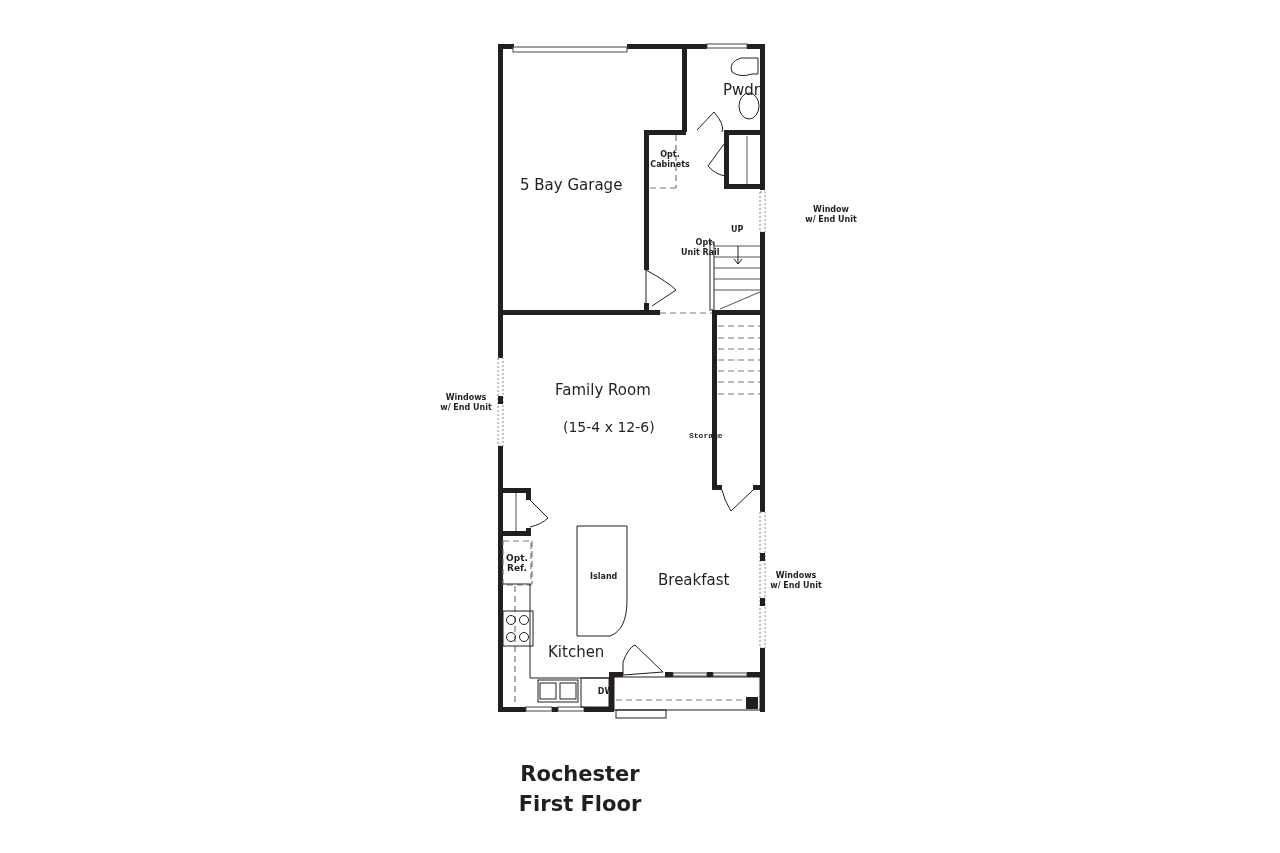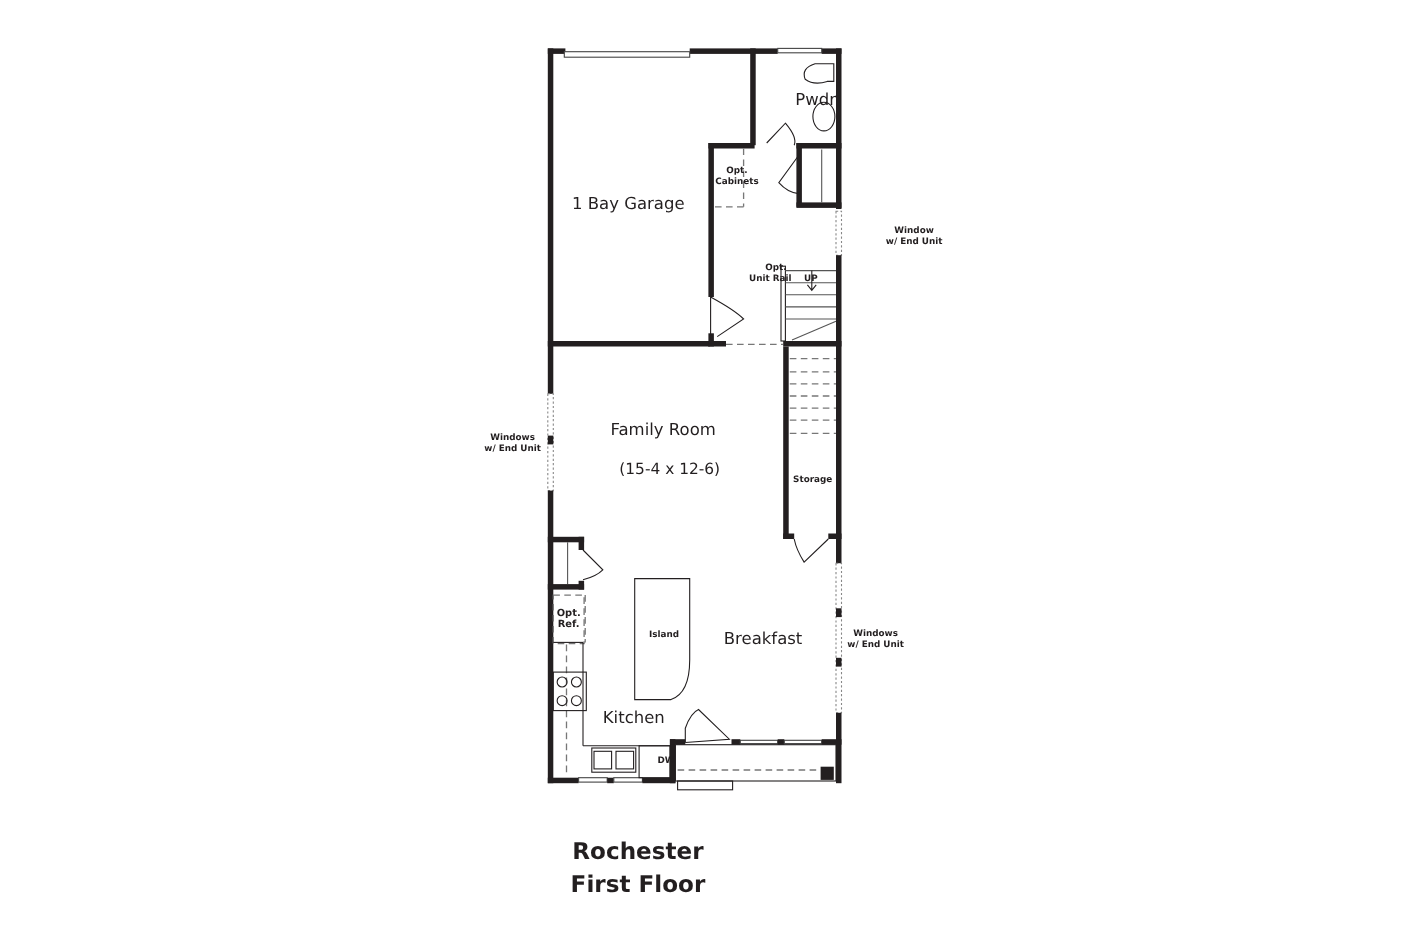--- a/index.html
+++ b/index.html
@@ -138,38 +138,38 @@
     <rect class="thin" x="540" y="683" width="16" height="16"></rect>
     <rect class="thin" x="560" y="683" width="16" height="16"></rect>
   </g>
   <rect class="thin" x="581" y="678" width="28" height="29"></rect>
 
   <path class="thin" d="M577 526 L627 526 L627 600 Q627 630 610 636 L577 636 Z"></path>
 
   <path class="thin" d="M623 675 L623 662 Q628 648 635 645 L663 672 L623 675"></path>
 </svg>
 
-<div class="lbl-lg" style="left:520px;top:176px;">1 Bay Garage</div>
+<div class="lbl-lg" style="left:520px;top:176px;">5 Bay Garage</div>
 <div class="lbl-lg" style="left:695px;top:81px;margin-left:28px;">Pwdr</div>
 <div class="lbl-lg" style="left:555px;top:381px;">Family Room</div>
 <div class="lbl-lg" style="left:563px;top:419px;font-size:14px;">(15-4 x 12-6)</div>
 <div class="lbl-lg" style="left:658px;top:571px;text-align:right;">Breakfast</div>
 <div class="lbl-lg" style="left:548px;top:643px;">Kitchen</div>
-<div class="lbl-sm" style="left:721px;top:431px;">Storage</div>
+<div class="lbl-sm" style="left:689px;top:431px;font-family:Liberation Mono, monospace;">Storage</div>
 <div class="lbl-sm" style="left:590px;top:572px;">Island</div>
 
 <div class="lbl-sm" style="left:650px;top:150px;width:40px;">
   <div>Opt.</div>
   <div>Cabinets</div>
 </div>
 <div class="lbl-sm" style="left:681px;top:238px;width:34px;text-align:right;">
   <div>Opt.</div>
   <div>Unit Rail</div>
 </div>
-<div class="lbl-sm" style="left:731px;top:248px;">UP</div>
+<div class="lbl-sm" style="left:731px;top:225px;">UP</div>
 <div class="lbl-sm" style="left:503px;top:553px;width:28px;font-size:9px;">
   <div>Opt.</div>
   <div>Ref.</div>
 </div>
 <div class="lbl-sm" style="left:581px;top:687px;width:49px;">DW</div>
 <div class="lbl-sm" style="left:768px;top:205px;width:60px;margin-left:33px;">
   <div>Window</div>
   <div>w/ End Unit</div>
 </div>
 <div class="lbl-sm" style="left:436px;top:393px;width:60px;">

